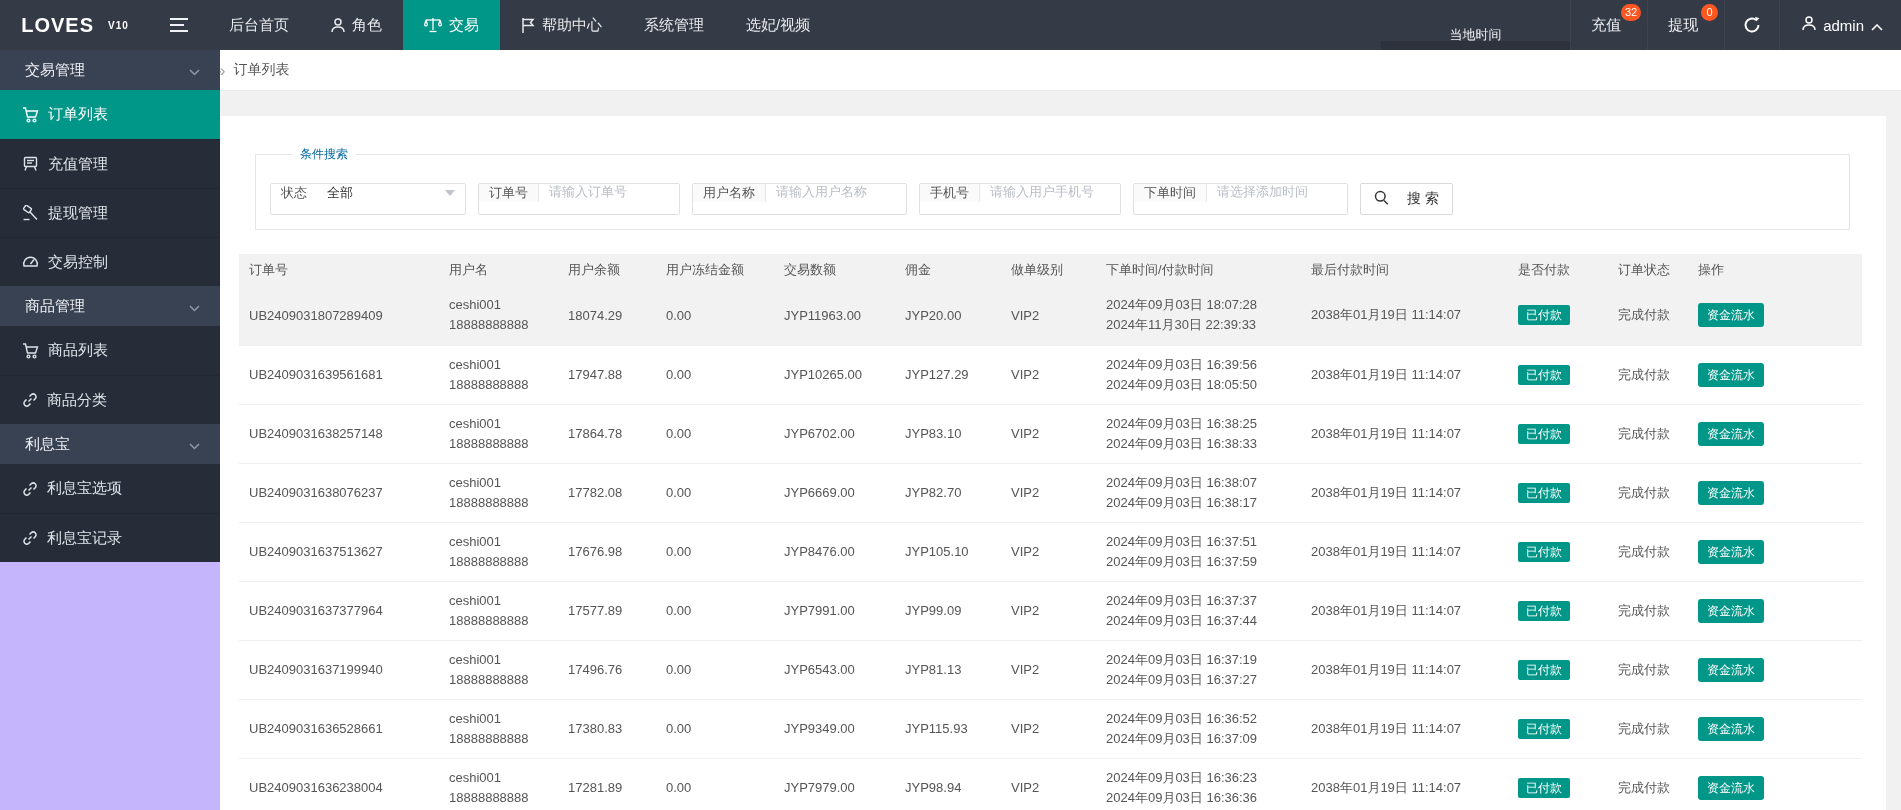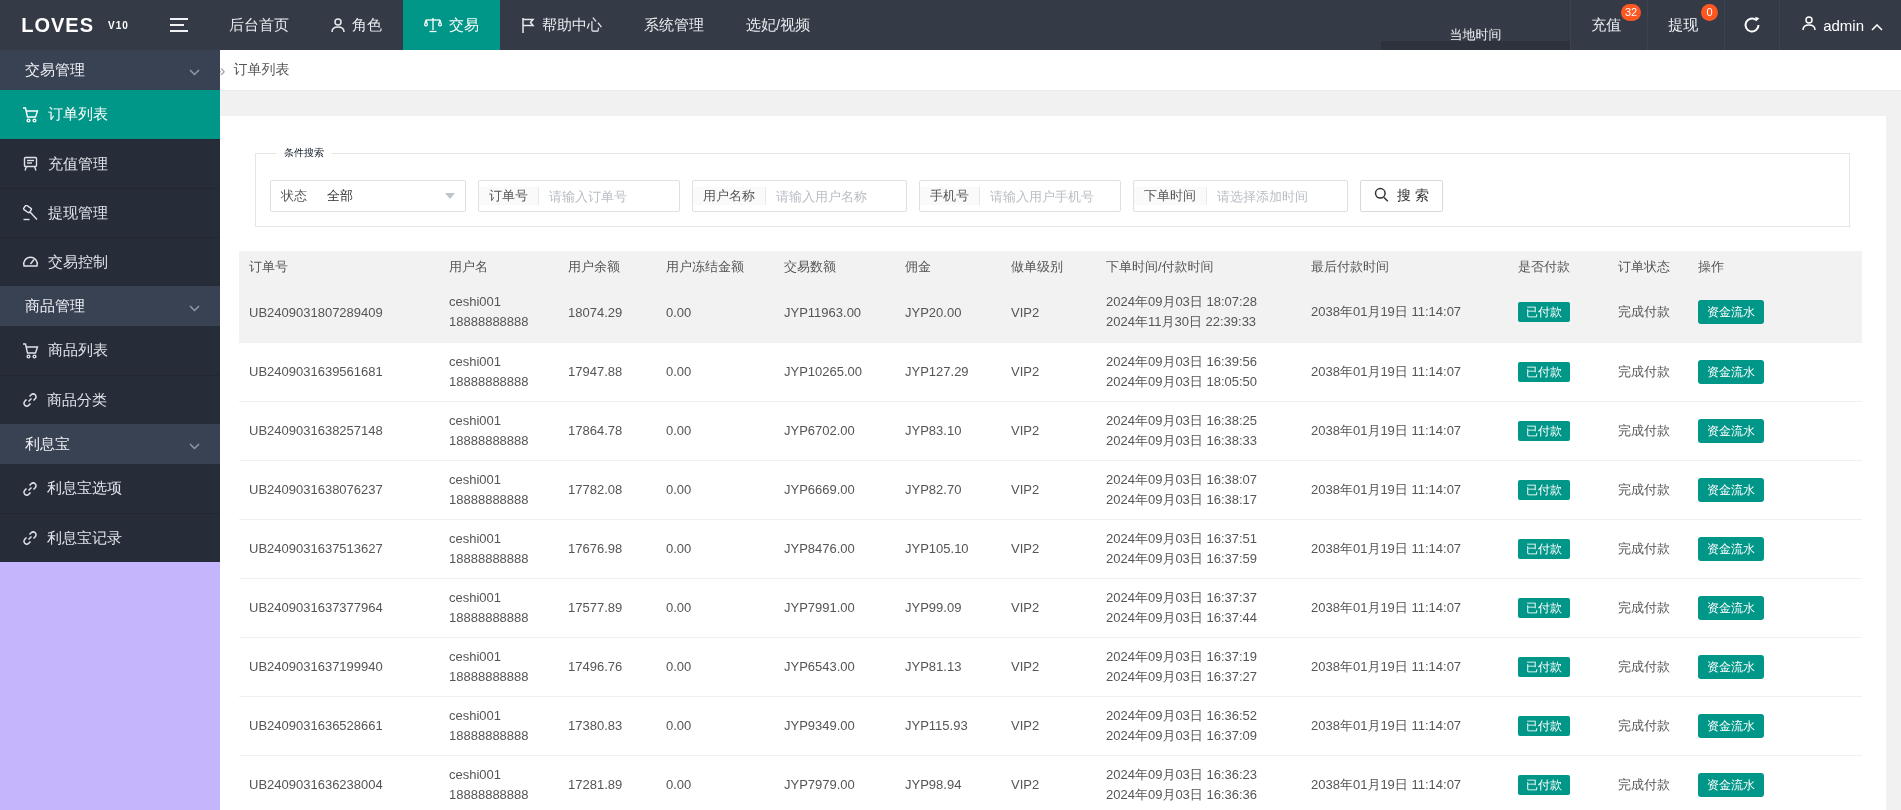--- a/index.html
+++ b/index.html
@@ -51,35 +51,35 @@
   .main { position:absolute; top:50px; left:200px; width:1701px; height:760px; }
   .breadcrumb-bar { height:41px; background:#fff; border-bottom:1px solid #ececec;
     display:flex; align-items:center; padding-left:16px; gap:8px; }
   .crumb-icon { color:#9aa0a6; font-size:17px; line-height:1; }
   .crumb-text { color:#555; font-size:14px; }
   .content { padding:25px 15px 0 15px; }
   .card { background:#fff; min-height:700px; padding:16px 24px 0 24px; }
 
   
   fieldset.search-box { border:1px solid #e5e5e5; margin:14px 12px 0 16px; padding:20px 14px 14px 14px; }
-  fieldset.search-box legend { font-size:10px; color:#0f172a; padding:0 8px; margin-left:6px; }
+  fieldset.search-box legend { font-size:12px; color:#0369a1; padding:0 8px; margin-left:22px; }
   .filter-row { display:flex; align-items:center; gap:12px; }
-  .fgroup { display:flex; align-items:center; height:32px; border:1px solid #e0e0e0;
+  .fgroup { display:flex; align-items:flex-start; height:32px; border:1px solid #e0e0e0;
     border-radius:2px; background:#fff; overflow:hidden; }
   .flabel { display:flex; align-items:center; padding:0 10px; font-size:13px; color:#555;
     background:#fafafa; border-right:1px solid #e8e8e8; white-space:nowrap; }
   .fgroup.select-group .flabel { background:#fff; border-right:none; }
   .finput { border:none; outline:none; font-size:13px; color:#333; padding:0 10px; width:140px;
     font-family:inherit; }
   .finput::placeholder { color:#b9bdc4; }
   .fselect { display:flex; align-items:center; justify-content:space-between; width:148px;
     padding:0 10px; font-size:13px; color:#333; cursor:pointer; }
   .fselect .tri { width:0; height:0; border-left:5px solid transparent; border-right:5px solid transparent;
     border-top:6px solid #c0c4cc; }
-  .search-btn { display:flex; align-items:center; gap:8px; height:32px; padding:0 13px;
+  .search-btn { display:flex; align-items:center; gap:18px; height:32px; padding:0 13px;
     background:#fff; border:1px solid #d9d9d9; border-radius:2px; font-size:14px; color:#333;
     cursor:pointer; font-family:inherit; }
 
   
   .table-wrap { margin:24px 0 0 0; }
   table.orders { width:100%; border-collapse:collapse; table-layout:fixed; }
   table.orders thead th { background:#f2f2f2; height:32px; font-weight:normal; font-size:13px;
     color:#555; text-align:left; padding:0 10px; white-space:nowrap; overflow:hidden; }
   table.orders tbody td { height:59px; font-size:13px; color:#555; padding:0 10px;
     border-bottom:1px solid #f0f0f0; white-space:nowrap; overflow:hidden; vertical-align:middle; }

